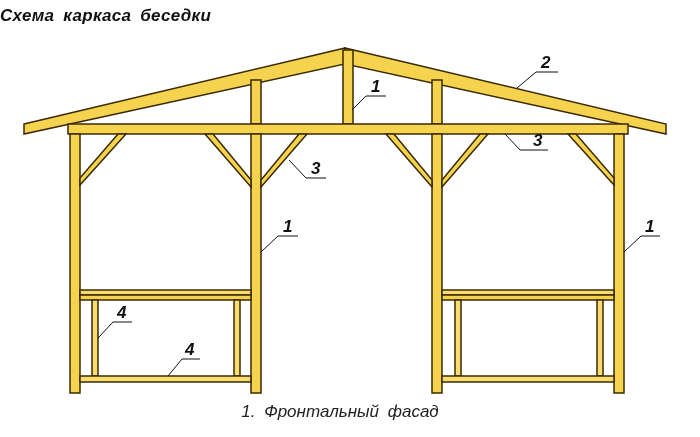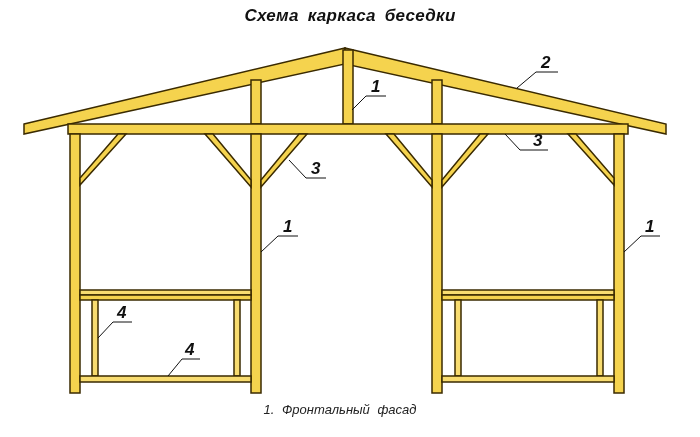--- a/index.html
+++ b/index.html
@@ -1,25 +1,25 @@
 <!DOCTYPE html>
 <html><head>
   <meta charset="utf-8">
   <style>
     html, body { margin: 0; padding: 0; background: #ffffff; }
     body { width: 700px; height: 437px; position: relative; overflow: hidden; }
     .title {
-      position: absolute; left: 0; top: 6px; width: 700px; text-align: center;
+      position: absolute; left: 0; top: 6px; width: 700px; 
       font-family: "Liberation Sans", sans-serif; font-style: italic; font-weight: bold;
       font-size: 17px; color: #111; letter-spacing: 0.3px; word-spacing: 4px;
     }
     .caption {
       position: absolute; left: 0; top: 402px; width: 680px; text-align: center;
       font-family: "Liberation Sans", sans-serif; font-style: italic;
-      font-size: 13px; color: #222; word-spacing: 4px;
+      font-size: 17px; color: #222; word-spacing: 4px;
     }
     svg { position: absolute; left: 0; top: 0; }
     .lbl { font-family: "Liberation Sans", sans-serif; font-style: italic; font-weight: bold; font-size: 17px; fill: #111; }
   </style>
 </head>
 <body>
 
 <div class="title">Схема каркаса беседки</div>
 
 <svg width="700" height="437" viewBox="0 0 700 437">

